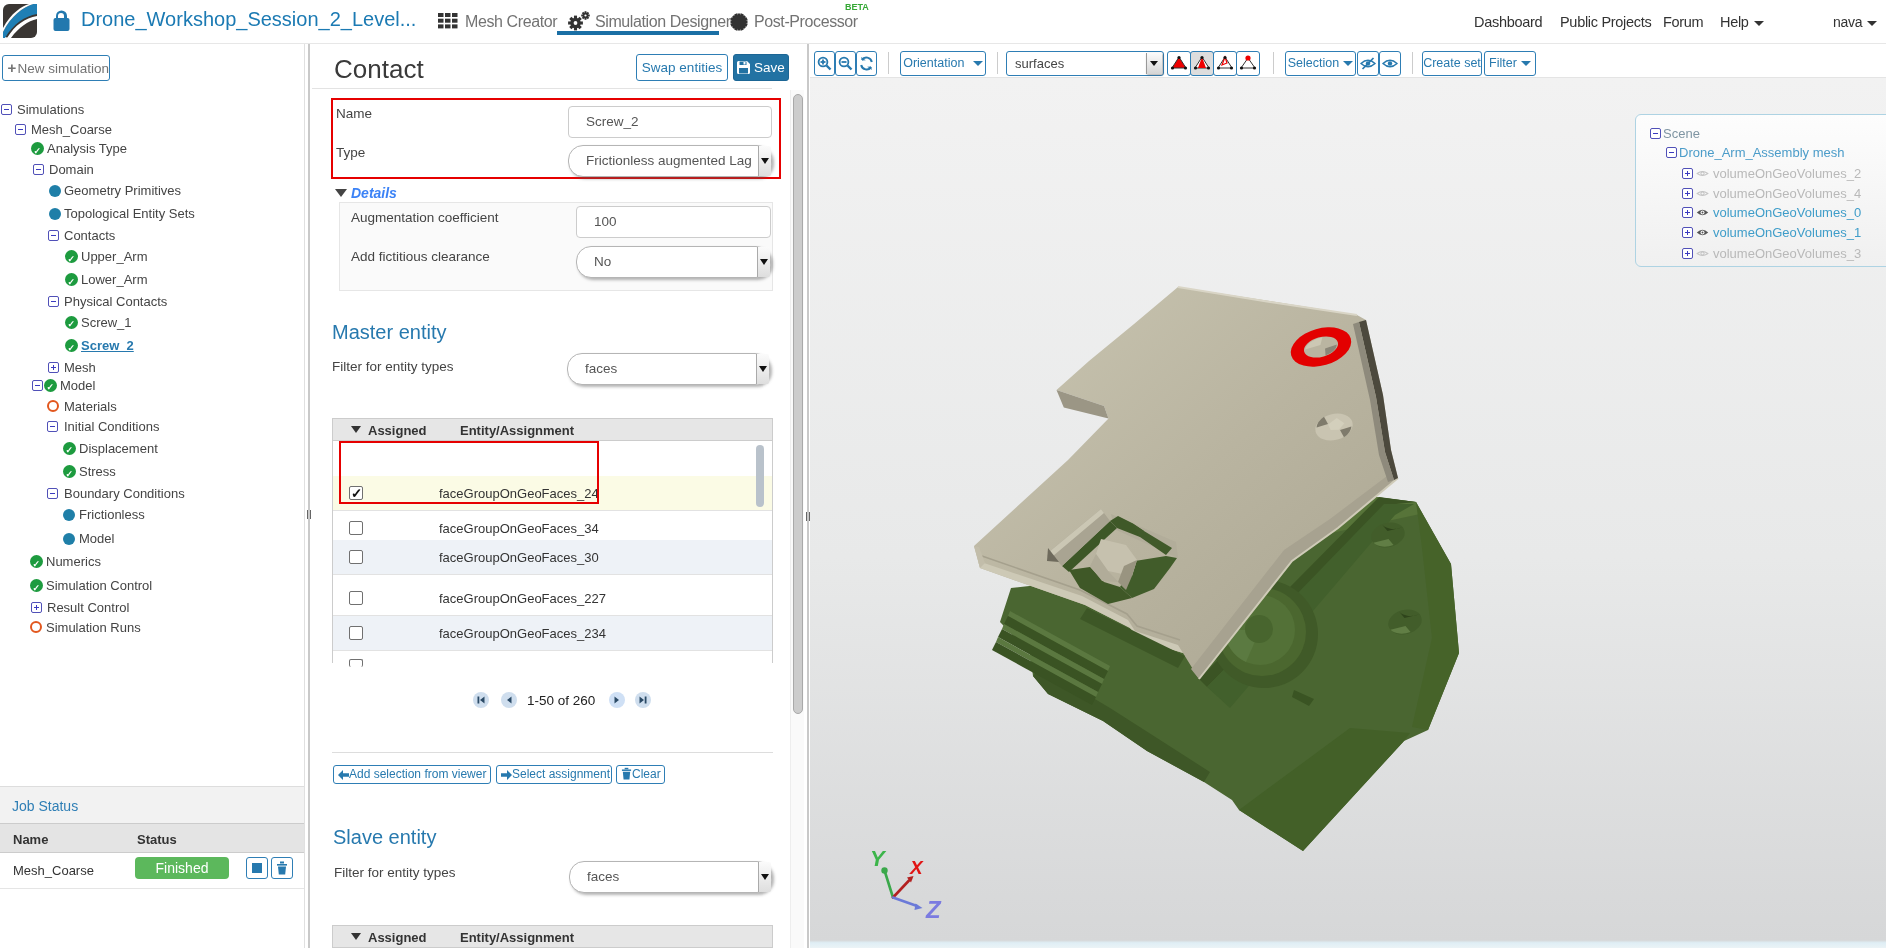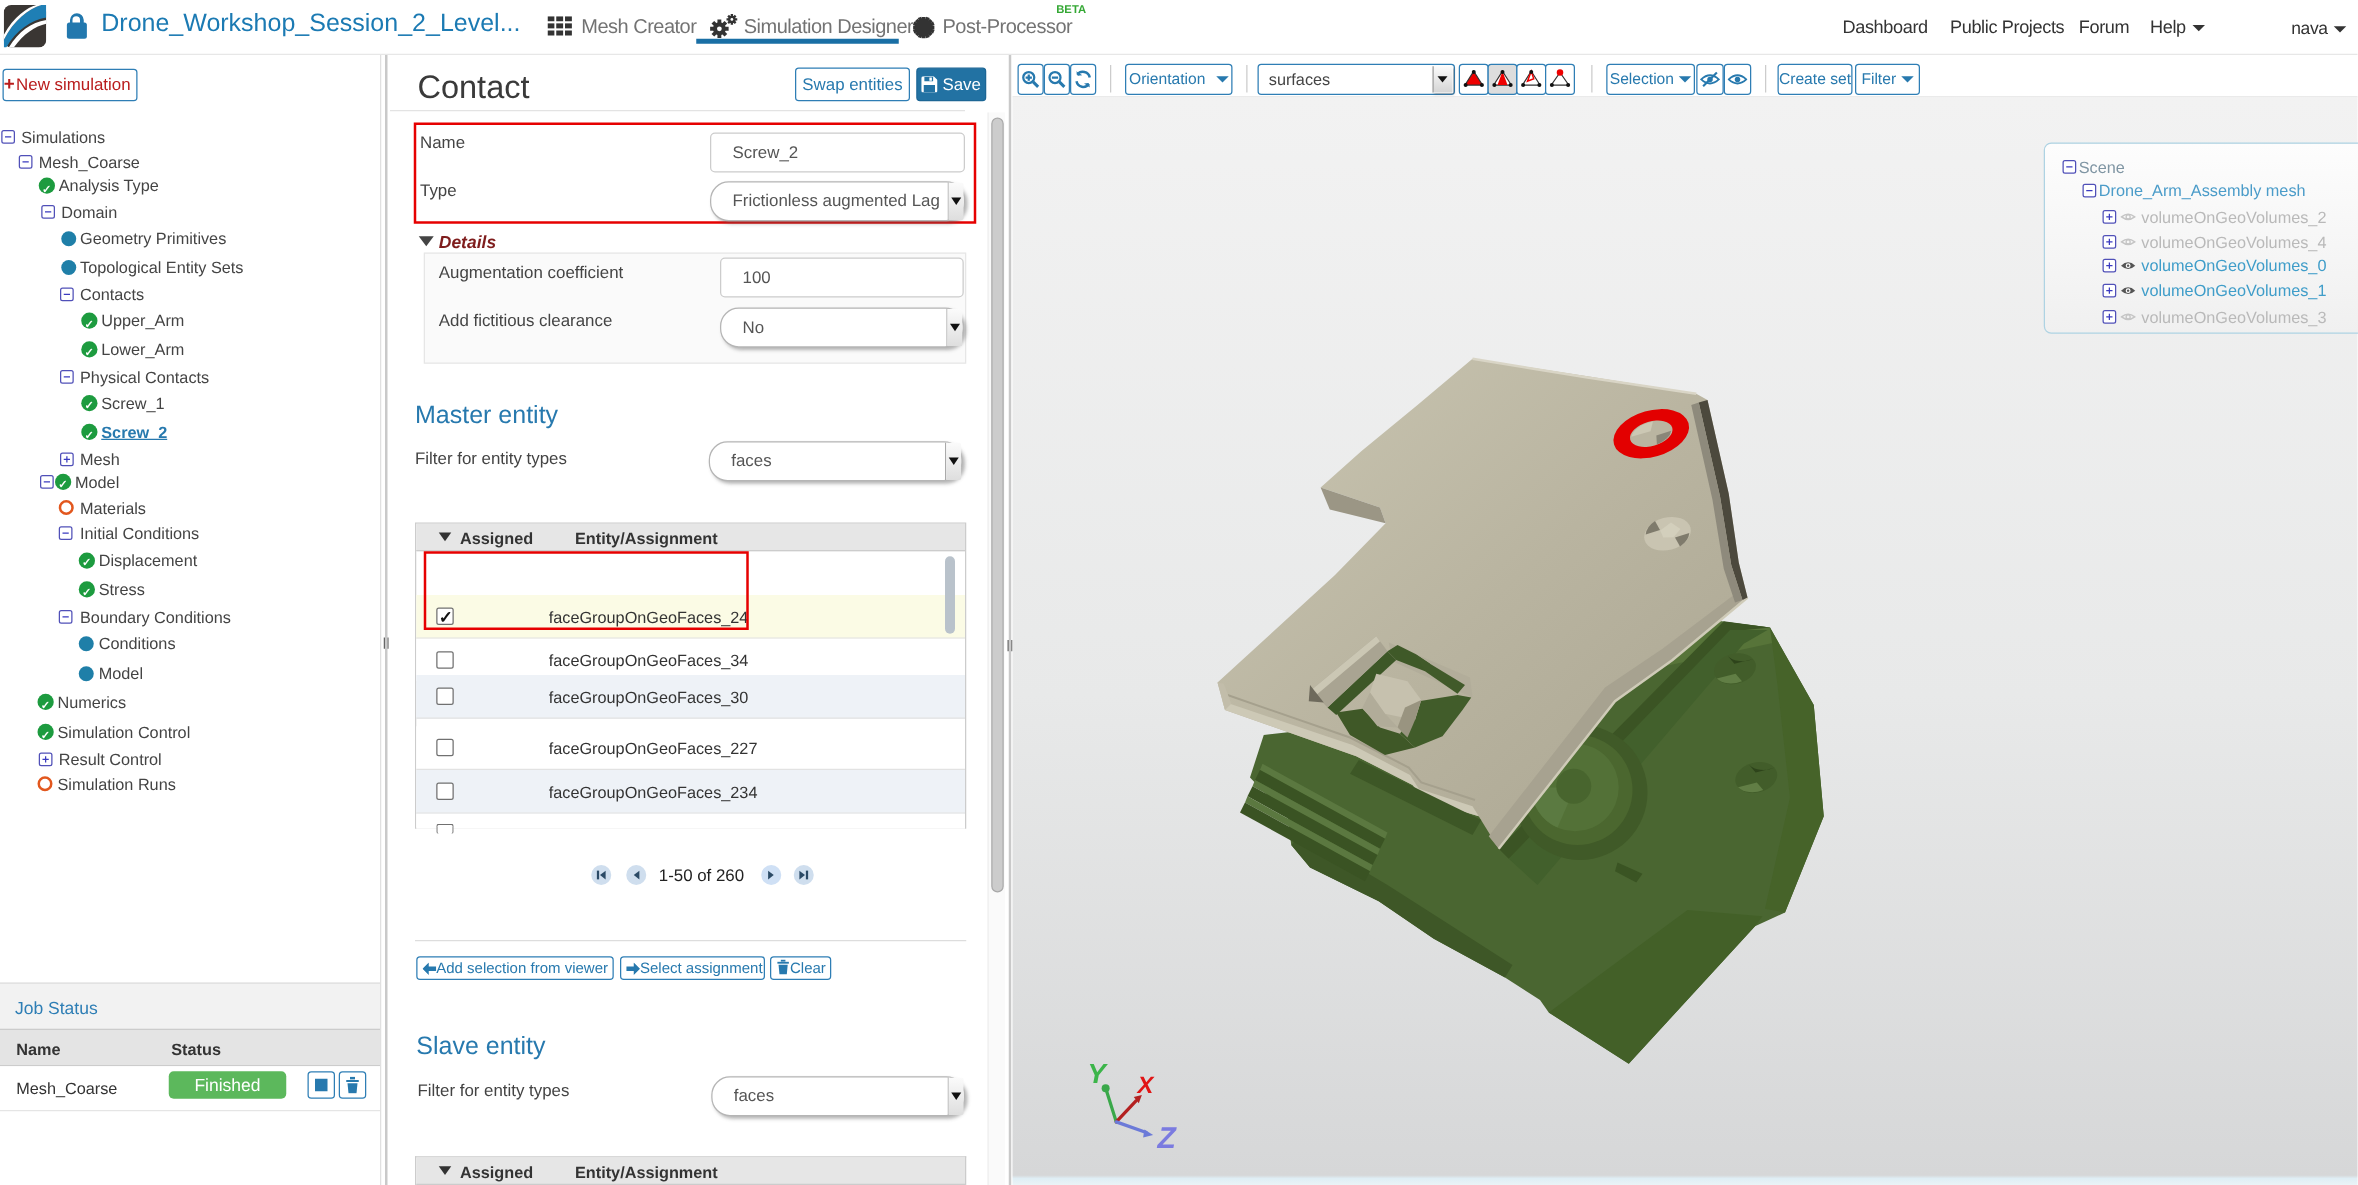--- a/index.html
+++ b/index.html
@@ -9,21 +9,21 @@
 
 #hdr { position:absolute; left:0; top:0; width:1886px; height:44px; background:#fff; border-bottom:1px solid #e7e7e7; }
 #title { position:absolute; left:81px; top:8px; font-size:20px; color:#1b7ab3; }
 .tab { position:absolute; top:13px; font-size:16px; letter-spacing:-0.4px; color:#737373; }
 #tabline { position:absolute; left:557px; top:31px; width:162px; height:4px; background:#1a6fa5; }
 #beta { position:absolute; left:845px; top:2px; font-size:9px; font-weight:bold; color:#35a835; }
 .hlink { position:absolute; top:14px; font-size:14.5px; letter-spacing:-0.3px; color:#333; }
 .caret { display:inline-block; width:0; height:0; border-left:5px solid transparent; border-right:5px solid transparent; border-top:5px solid #333; vertical-align:middle; margin-left:5px; }
 
 #left { position:absolute; left:0; top:44px; width:304px; height:904px; background:#fff; }
-#newsim { position:absolute; left:2px; top:11px; width:108px; height:26px; border:1px solid #2e7eb5; border-radius:3px; background:#fff; color:#b91c1c; font-size:13.5px; line-height:24px; text-align:left; }
+#newsim { position:absolute; left:2px; top:11px; width:108px; height:26px; border:1px solid #2e7eb5; border-radius:3px; background:#fff; color:#737373; font-size:13.5px; line-height:24px; text-align:right; }
 .trow { position:absolute; height:16px; line-height:16px; font-size:13px; color:#444; white-space:nowrap; }
 .pm { position:absolute; width:11px; height:11px; border:1px solid #5050b8; border-radius:2px; background:#fff; top:2px; }
 .pm:before { content:""; position:absolute; left:2px; right:2px; top:4px; height:1px; background:#3b3bc0; }
 .pm.plus:after { content:""; position:absolute; top:2px; bottom:2px; left:4px; width:1px; background:#3b3bc0; }
 .chk { position:absolute; width:13px; height:13px; border-radius:50%; background:#1d9b3f; top:1px; }
 .chk:before { content:"\2713"; position:absolute; left:2.5px; top:0.5px; font-size:9px; font-weight:bold; color:#fff; }
 .bdot { position:absolute; width:12px; height:12px; border-radius:50%; background:#1f7fa8; top:2px; }
 .oring { position:absolute; width:12px; height:12px; border-radius:50%; border:2.5px solid #e2571e; background:#fff; top:1px; }
 
 #jobpanel { position:absolute; left:0; top:786px; width:304px; height:210px; background:#f2f2f2; border-top:1px solid #ddd;padding-left:16px; }
@@ -44,21 +44,21 @@
 #savebtn { position:absolute; left:422px; top:10px; width:56px; height:27px; background:#2272a3; border:1px solid #1c6695; border-radius:3px; color:#fff; font-size:13.5px; text-align:center; line-height:25px; }
 #middiv { position:absolute; left:1px; top:44px; width:460px; height:1px; background:#e3e3e3; }
 #midscroll { position:absolute; left:479px; top:46px; width:14px; height:858px; background:#fafafa; border-left:1px solid #eee; }
 #midthumb { position:absolute; left:1.5px; top:4px; width:10px; height:620px; background:#ccc; border:1px solid #a9a9a9; border-radius:6px; }
 .lbl { position:absolute; font-size:13.5px; color:#444; }
 .ipt { position:absolute; height:32px; border:1px solid #ccc; border-radius:4px; background:#fff; font-size:13.5px; color:#555; line-height:30px; padding-left:17px; }
 .sel { position:absolute; height:32px; border:1px solid #b5b5b5; border-radius:15px; background:#fff; font-size:13.5px; color:#555; line-height:30px; padding-left:17px; box-shadow:2px 2px 3px rgba(90,90,90,.45); }
 .sel .sarr { position:absolute; right:0; top:0; width:13px; height:30px; background:linear-gradient(#fbfbfb,#dedede); border-left:1px solid #aaa; border-radius:0 2px 2px 0; }
 .sel .sarr:before { content:""; position:absolute; left:2px; top:12px; border-left:4.5px solid transparent; border-right:4.5px solid transparent; border-top:6px solid #111; }
 #redbox1 { position:absolute; left:20px; top:54px; width:450px; height:81px; border:2px solid #e60000; }
-#details-hdr { position:absolute; left:40px; top:141px; font-size:14px; color:#7f1d1d; font-style:italic; font-weight:bold; }
+#details-hdr { position:absolute; left:40px; top:141px; font-size:14px; color:#3b82f6; font-style:italic; font-weight:bold; }
 #details-hdr:before { content:""; position:absolute; left:-16px; top:4px; border-left:6px solid transparent; border-right:6px solid transparent; border-top:8px solid #444; }
 #detbox { position:absolute; left:28px; top:158px; width:434px; height:89px; background:#fafafa; border:1px solid #e6e6e6; }
 .bluehead { position:absolute; font-size:20px; color:#2779ae; }
 
 .etable { position:absolute; left:21px; width:441px; border:1px solid #ccc; }
 .ethead { position:absolute; left:0; top:0; width:439px; height:22px; background:#e6e6e6; border-bottom:1px solid #ccc; font-weight:bold; font-size:13px; color:#333; }
 .ethead .tri { position:absolute; left:18px; top:7px; border-left:5.5px solid transparent; border-right:5.5px solid transparent; border-top:7px solid #333; }
 .erow { position:absolute; left:0; width:439px; height:35px; border-bottom:1px solid #e2e2e2; }
 .erow .cb { position:absolute; left:16px; top:10px; width:14px; height:14px; border:1.5px solid #707070; border-radius:2px; background:#fff; }
 .erow .cb.on:before { content:"\2713"; position:absolute; left:1px; top:-2px; font-size:13.5px; font-weight:bold; color:#111; }
@@ -233,21 +233,21 @@
   <div class="trow" style="left:0;top:464.1px;width:304px">
     <span class="chk" style="left:63px"></span>
     <span class="tlabel" style="position:absolute;left:79px">Stress</span>
   </div>
   <div class="trow" style="left:0;top:485.5px;width:304px">
     <span class="pm" style="left:47px"></span>
     <span class="tlabel" style="position:absolute;left:64px">Boundary Conditions</span>
   </div>
   <div class="trow" style="left:0;top:506.9px;width:304px">
     <span class="bdot" style="left:63px"></span>
-    <span class="tlabel" style="position:absolute;left:79px">Conditions</span>
+    <span class="tlabel" style="position:absolute;left:79px">Frictionless</span>
   </div>
   <div class="trow" style="left:0;top:530.5px;width:304px">
     <span class="bdot" style="left:63px"></span>
     <span class="tlabel" style="position:absolute;left:79px">Model</span>
   </div>
   <div class="trow" style="left:0;top:554.3px;width:304px">
     <span class="chk" style="left:30px"></span>
     <span class="tlabel" style="position:absolute;left:46px">Numerics</span>
   </div>
   <div class="trow" style="left:0;top:578.4px;width:304px">

